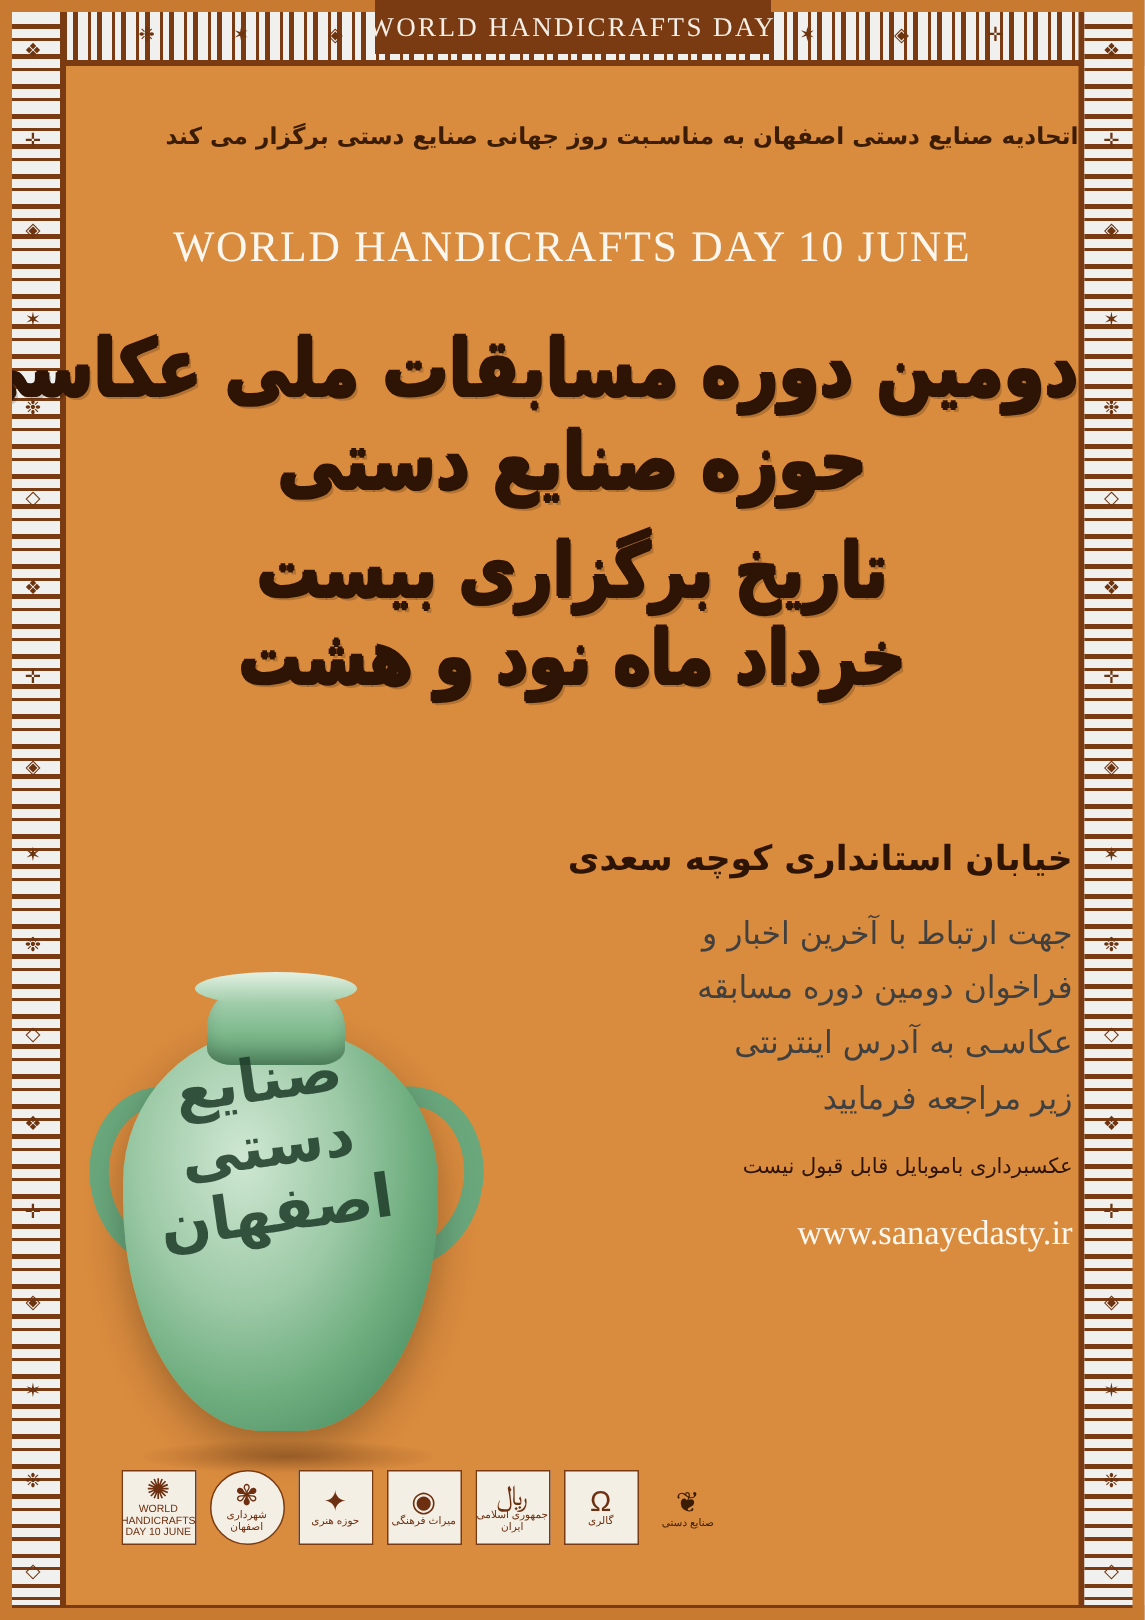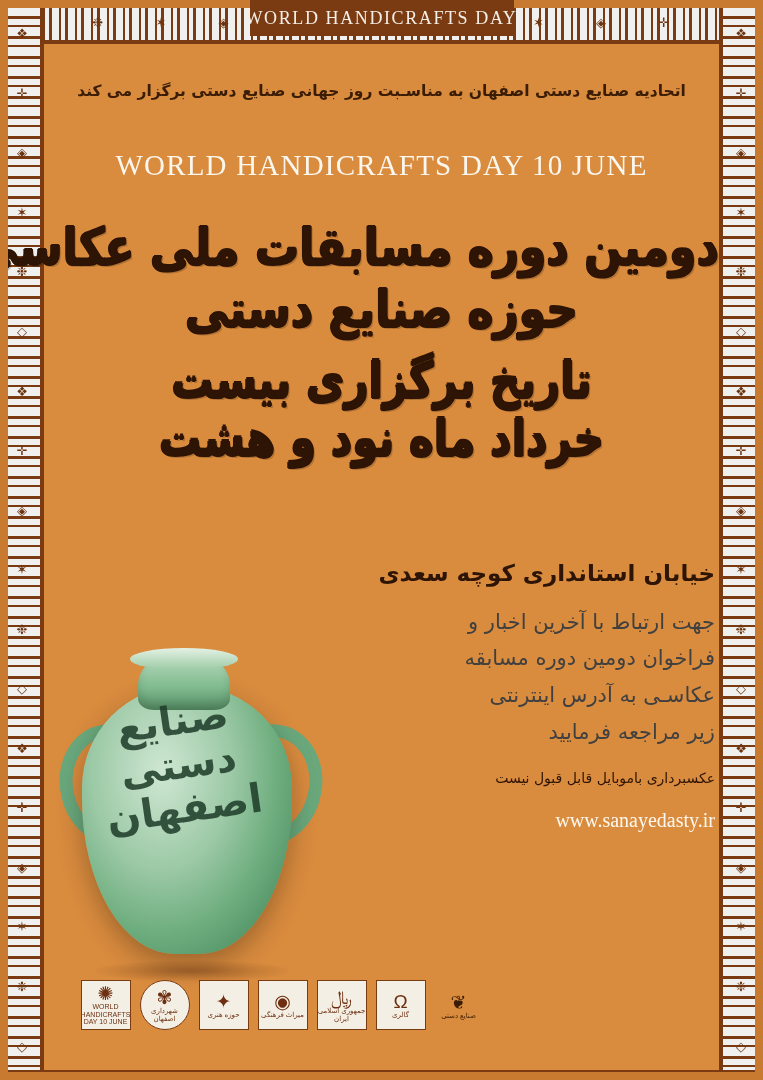--- a/index.html
+++ b/index.html
@@ -104,21 +104,21 @@
   
   .content {
     position: absolute;
     left: 44px;
     right: 44px;
     top: 44px;
     bottom: 44px;
   }
 
   .fa-head {
-    text-align: center;
+    text-align: right;
     color: #3b1c05;
     font-family: "DejaVu Sans", sans-serif;
     font-weight: bold;
     font-size: 15.5px;
     line-height: 1.5;
     margin-top: 36px;
     direction: rtl;
   }
 
   .en-head {
@@ -188,21 +188,21 @@
   }
   .links {
     margin-top: 16px;
     text-align: right;
     direction: ltr;
   }
   .links a, .links span.link {
     display: block;
     color: #fdf8ef;
     font-family: "Liberation Serif", serif;
-    font-size: 20px;
+    font-size: 23px;
     text-decoration: none;
     line-height: 1.5;
     text-align: right;
   }
 
   
   .vase-wrap {
     position: absolute;
     left: 10px;
     bottom: 40px;

